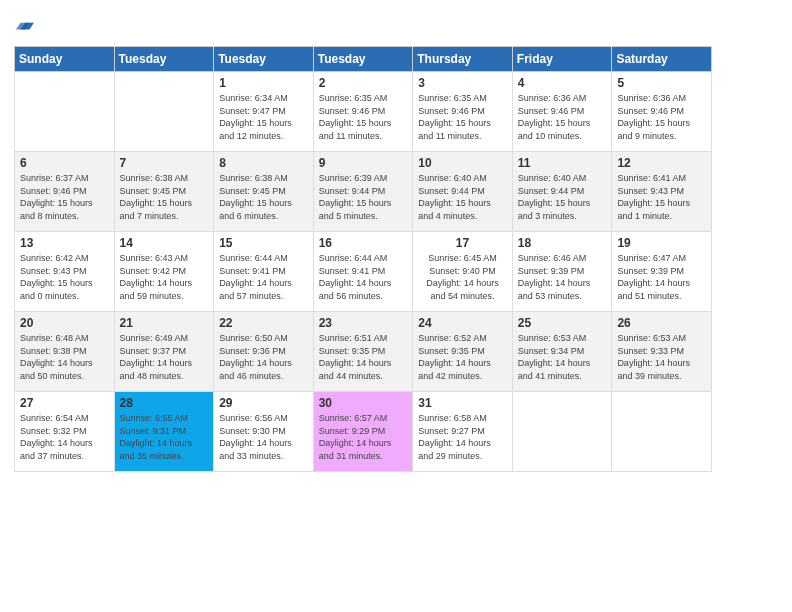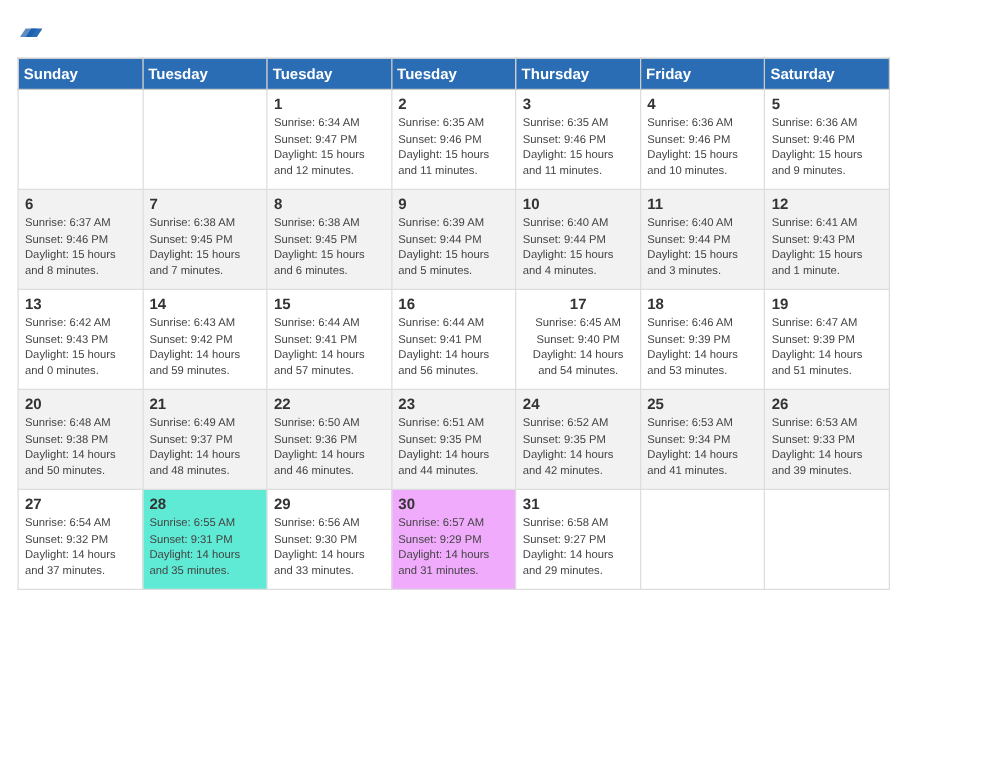--- a/index.html
+++ b/index.html
@@ -241,21 +241,21 @@
           <td style="background-color: rgb(242, 242, 242);">
             <span class="day-number">26</span>
             <div class="day-info">Sunrise: 6:53 AM<br>Sunset: 9:33 PM<br>Daylight: 14 hours and 39 minutes.</div>
           </td>
         </tr>
         <tr>
           <td style="background-color: rgb(255, 255, 255);">
             <span class="day-number">27</span>
             <div class="day-info">Sunrise: 6:54 AM<br>Sunset: 9:32 PM<br>Daylight: 14 hours and 37 minutes.</div>
           </td>
-          <td style="background-color: #5eead4;">
+          <td style="background-color: #0ea5e9;">
             <span class="day-number">28</span>
             <div class="day-info">Sunrise: 6:55 AM<br>Sunset: 9:31 PM<br>Daylight: 14 hours and 35 minutes.</div>
           </td>
           <td style="background-color: rgb(255, 255, 255);">
             <span class="day-number">29</span>
             <div class="day-info">Sunrise: 6:56 AM<br>Sunset: 9:30 PM<br>Daylight: 14 hours and 33 minutes.</div>
           </td>
           <td style="background-color: #f0abfc; margin-top: 45px;">
             <span class="day-number">30</span>
             <div class="day-info">Sunrise: 6:57 AM<br>Sunset: 9:29 PM<br>Daylight: 14 hours and 31 minutes.</div>

